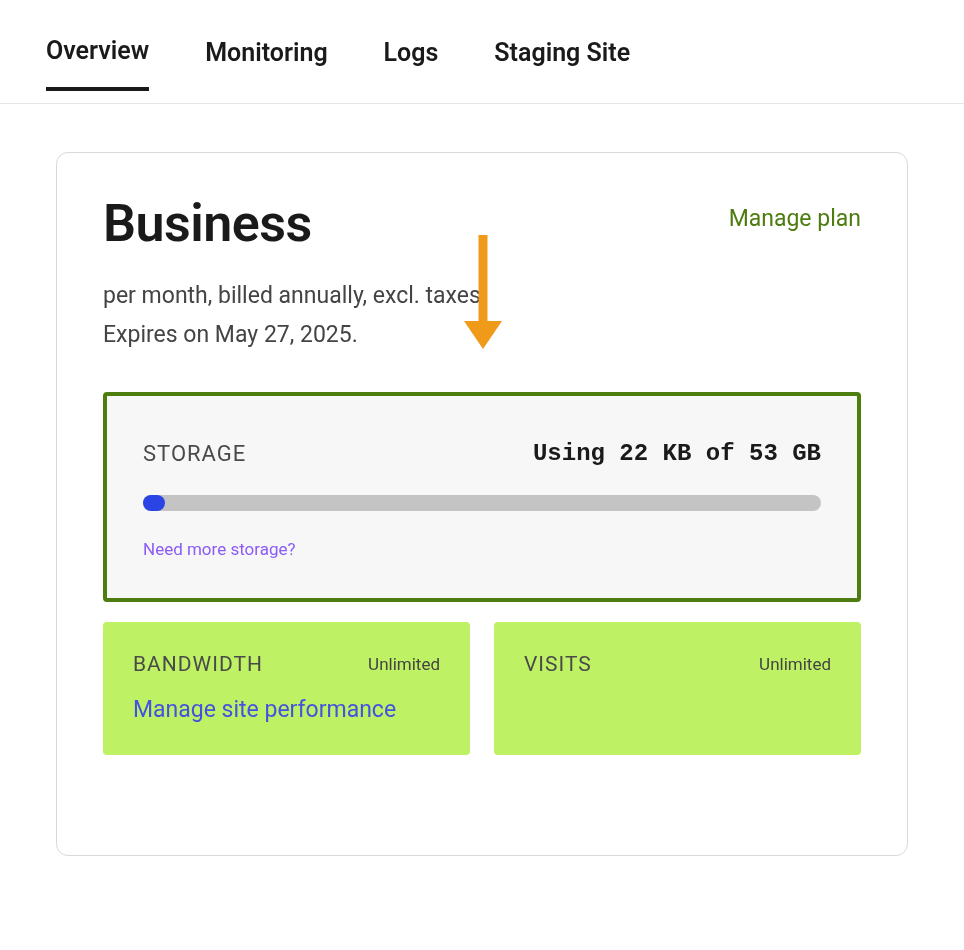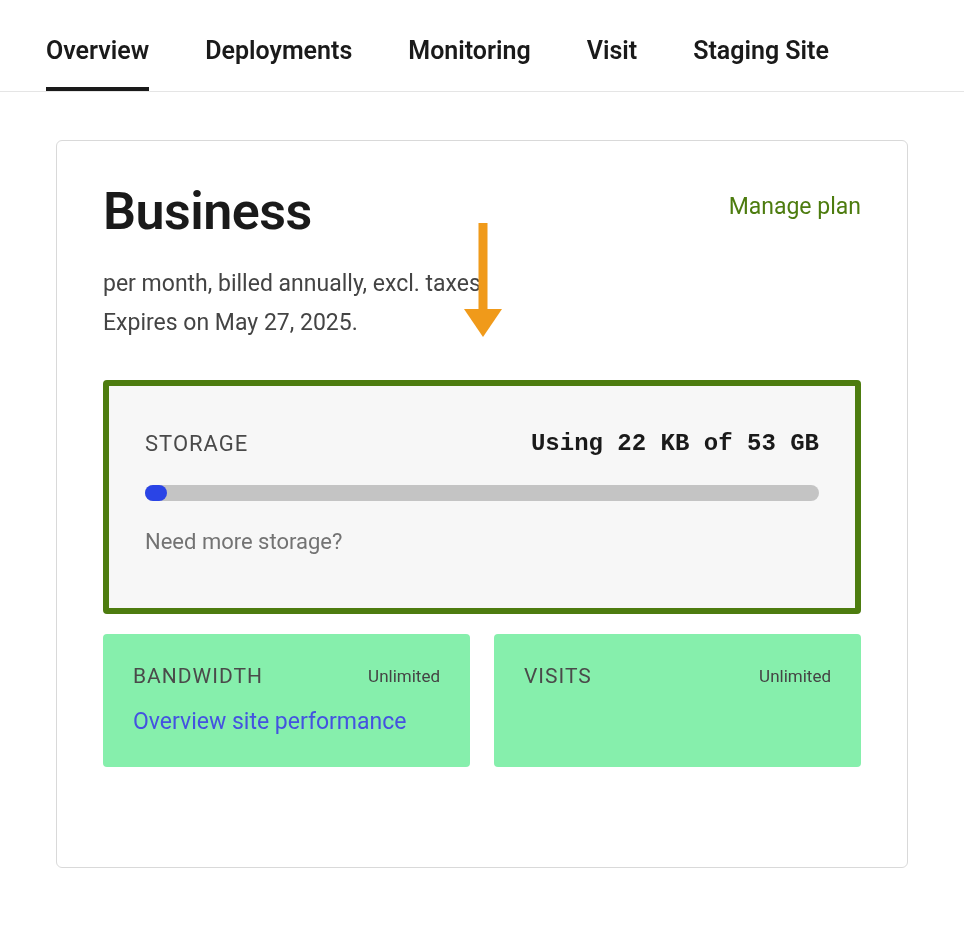--- a/index.html
+++ b/index.html
@@ -9,40 +9,41 @@
     }
     body {
       font-family: -apple-system, BlinkMacSystemFont, "Segoe UI", Roboto, Helvetica, Arial, sans-serif;
       background: #fff;
       color: #1a1a1a;
       width: 964px;
     }
     .tabs {
       display: flex;
       gap: 56px;
-      padding: 36px 46px 0 46px;
+      padding: 36px 46px 12px 46px;
       border-bottom: 1px solid #e5e5e5;
+      align-items: center;
     }
     .tab {
       font-size: 25px;
       font-weight: 600;
       color: #1a1a1a;
       padding-bottom: 22px;
       cursor: pointer;
       white-space: nowrap;
     }
     .tab.active {
       border-bottom: 4px solid #1a1a1a;
     }
     .content-area {
       padding: 48px 56px 0 56px;
     }
     .plan-card {
       border: 1px solid #d9d9d9;
-      border-radius: 6px;
+      border-radius: 12px;
       padding: 40px 46px 100px 46px;
       position: relative;
     }
     .plan-header {
       display: flex;
       justify-content: space-between;
       align-items: flex-start;
     }
     .plan-title {
       font-size: 52px;
@@ -63,24 +64,24 @@
       line-height: 1.7;
     }
     .arrow-wrap {
       position: absolute;
       left: 50%;
       transform: translateX(-22px);
       top: 82px;
     }
     .storage-box {
       margin-top: 38px;
-      border: 6px solid #4d7c0f;
+      border: 4px solid #4d7c0f;
       border-radius: 4px;
       background: #f7f7f7;
-      padding: 44px 36px 54px 36px;
+      padding: 44px 36px 39px 36px;
     }
     .storage-top {
       display: flex;
       justify-content: space-between;
       align-items: center;
     }
     .storage-label {
       font-size: 22px;
       letter-spacing: 1px;
       color: #4a4a4a;
@@ -103,32 +104,32 @@
       position: absolute;
       left: 0;
       top: 0;
       height: 16px;
       width: 22px;
       background: #2a44e6;
       border-radius: 999px;
     }
     .storage-link {
       margin-top: 28px;
-      font-size: 22px;
-      color: #737373;
+      font-size: 17px;
+      color: #8b5cf6;
       cursor: pointer;
     }
     .info-row {
       display: flex;
       gap: 24px;
       margin-top: 20px;
     }
     .info-box {
       flex: 1;
-      background: #86efac;
+      background: #bef264;
       border-radius: 4px;
       padding: 30px 30px 32px 30px;
     }
     .info-top {
       display: flex;
       justify-content: space-between;
       align-items: center;
     }
     .info-label {
       font-size: 21px;
@@ -151,23 +152,22 @@
       font-size: 23px;
       color: #4452e0;
       cursor: pointer;
     }
   </style>
 </head>
 <body>
 
 <div class="tabs">
   <div class="tab active">Overview</div>
-  <div class="tab">Deployments</div>
   <div class="tab">Monitoring</div>
-  <div class="tab">Visit</div>
+  <div class="tab">Logs</div>
   <div class="tab">Staging Site</div>
 </div>
 
 <div class="content-area">
   <div class="plan-card">
 
     <div class="plan-header">
       <div class="plan-title">Business</div>
       <div class="manage-link">Manage plan</div>
     </div>
@@ -194,21 +194,21 @@
       </div>
       <div class="storage-link">Need more storage?</div>
     </div>
 
     <div class="info-row">
       <div class="info-box">
         <div class="info-top">
           <div class="info-label">BANDWIDTH</div>
           <div class="info-limit">Unlimited</div>
         </div>
-        <div class="info-link">Overview site performance</div>
+        <div class="info-link">Manage site performance</div>
       </div>
 
       <div class="info-box">
         <div class="info-top">
           <div class="info-label">VISITS</div>
           <div class="info-limit">Unlimited</div>
         </div>
       </div>
     </div>
 

